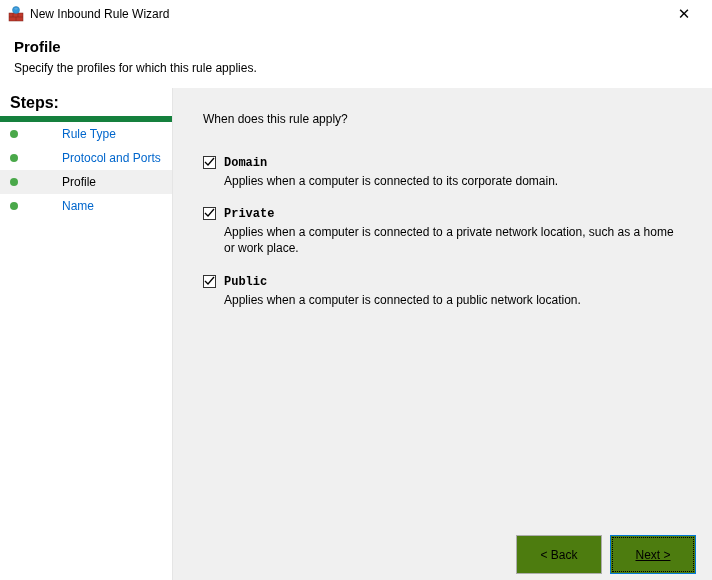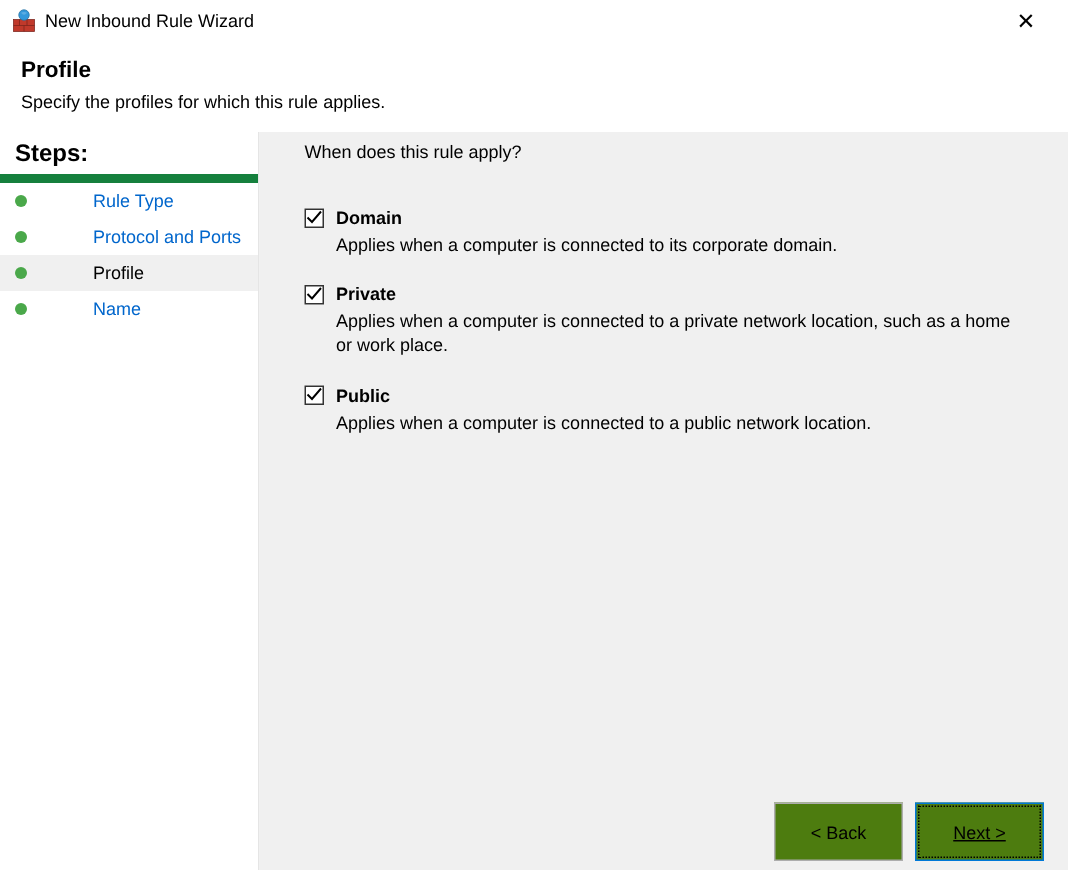--- a/index.html
+++ b/index.html
@@ -82,31 +82,32 @@
   .step.current .bullet { background: #4aa84a; }
   .main {
     flex: 1;
     background: #f0f0f0;
     display: flex;
     flex-direction: column;
     position: relative;
   }
   .main-content {
     flex: 1;
-    padding: 6px 24px 10px 30px;
+    padding: 24px 24px 10px 30px;
   }
   .question {
     margin-bottom: 30px;
   }
   .opt {
     margin-bottom: 18px;
   }
   .opt-row {
     display: flex;
-    align-items: center;
+    align-items: flex-start;
+    font-family: Liberation Mono, monospace;
   }
   .chk {
     width: 13px; height: 13px;
     border: 1px solid #333;
     background: #fff;
     margin-right: 8px;
     display: flex;
     align-items: center;
     justify-content: center;
     cursor: pointer;

